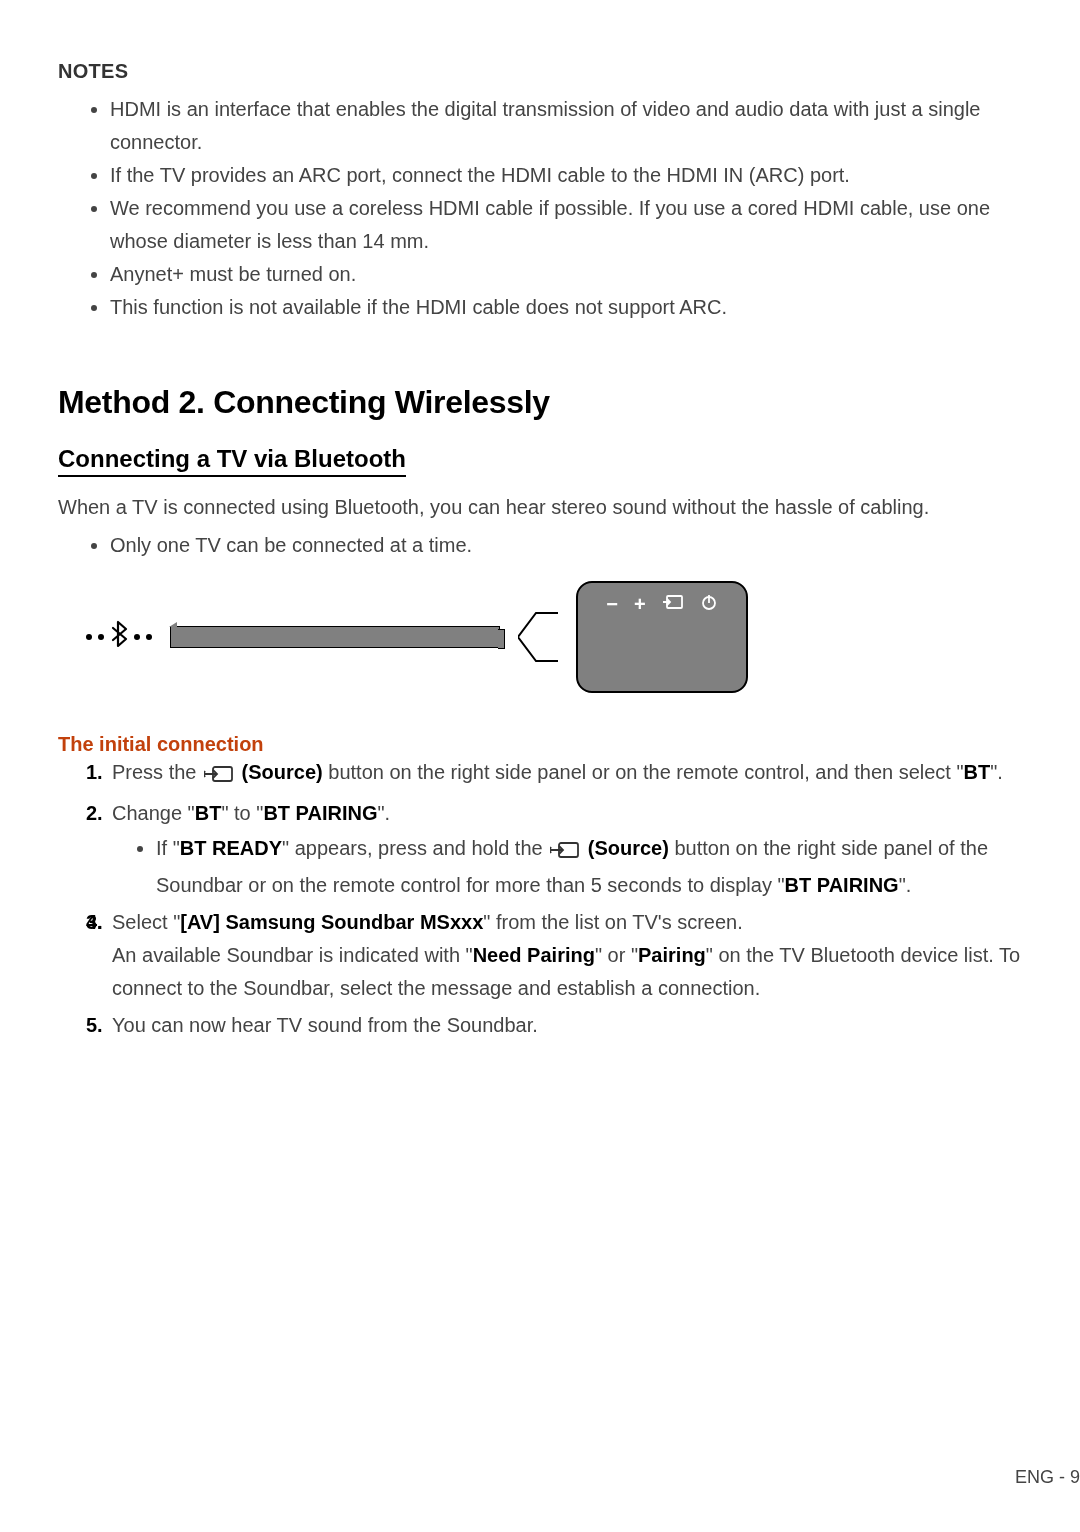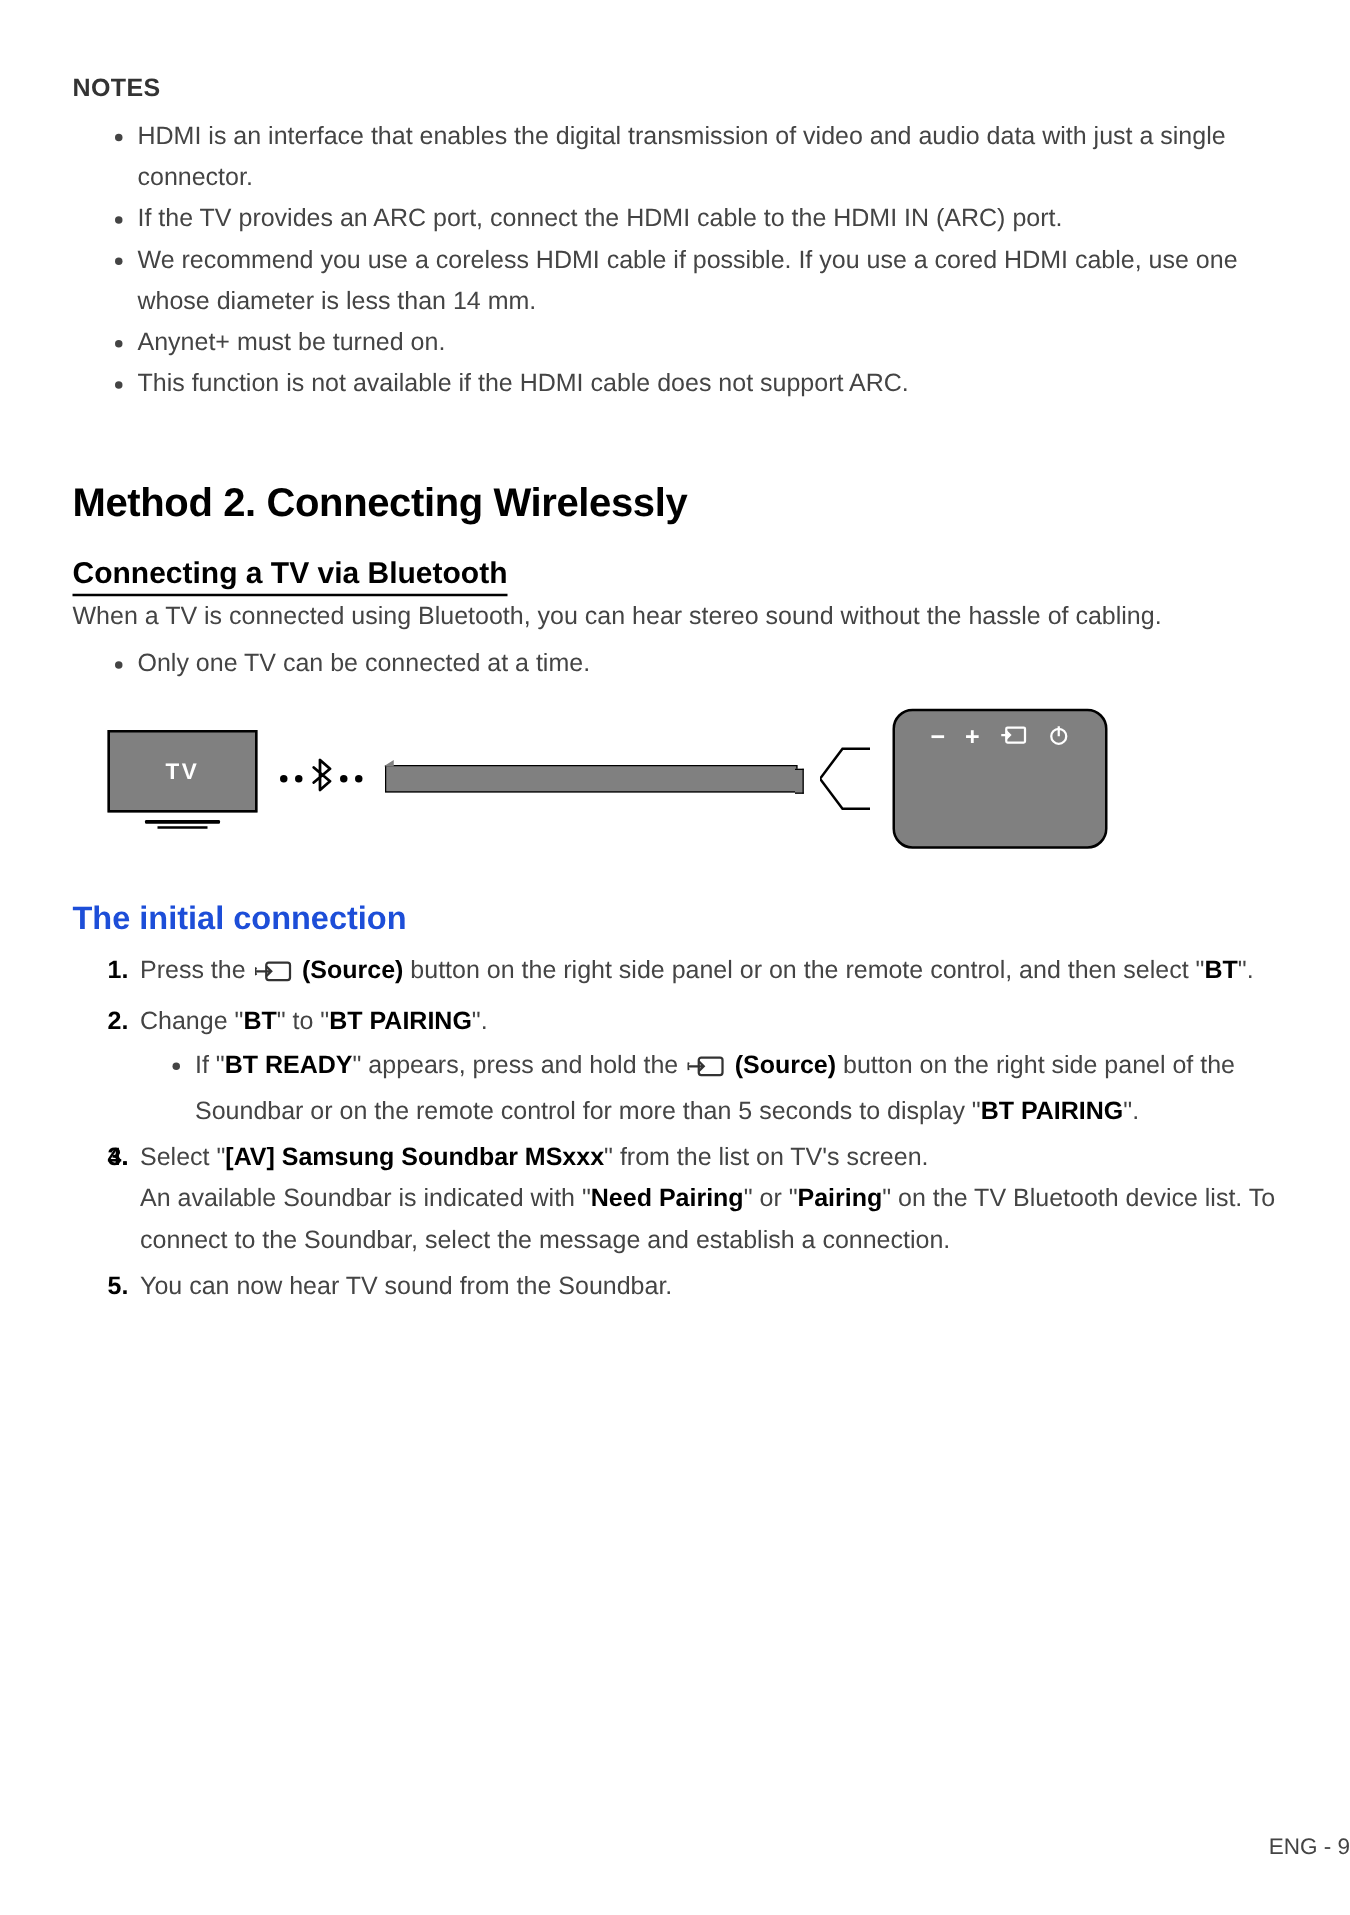--- a/index.html
+++ b/index.html
@@ -35,20 +35,21 @@
     margin-bottom: 24px;
     letter-spacing: -0.3px;
   }
   h2.sub-heading {
     font-size: 24px;
     font-weight: bold;
     color: #000;
     display: inline-block;
     border-bottom: 2px solid #000;
     padding-bottom: 2px;
+    margin-bottom: 14px;
   }
   p.body-text {
     font-size: 20px;
     line-height: 1.6;
     color: #444;
   }
   ul.single {
     list-style: disc;
     padding-left: 52px;
     margin-top: 6px;
@@ -141,24 +142,23 @@
     border-radius: 16px;
     background: #808080;
     display: flex;
     align-items: flex-start;
     justify-content: center;
     padding-top: 10px;
     gap: 16px;
   }
   .panel-icon { color:#fff; font-size:20px; font-weight:bold; }
   h3.section-h3 {
-    font-size: 26px;
-    font-weight: bold;
-    color: #1d4ed8;
-    margin-bottom: 10px;
+    font-size: 20px;
+    font-weight: bold;
+    color: #c2410c;
   }
   ol.steps {
     list-style: none;
     padding-left: 28px;
   }
   ol.steps > li {
     font-size: 20px;
     line-height: 1.65;
     color: #444;
     padding-left: 26px;
@@ -217,25 +217,20 @@
 
 <h2 class="sub-heading">Connecting a TV via Bluetooth</h2>
 
 <p class="body-text">When a TV is connected using Bluetooth, you can hear stereo sound without the hassle of cabling.</p>
 <ul class="single">
   <li>Only one TV can be connected at a time.</li>
 </ul>
 
 
 <div class="diagram">
-  <div class="tv-box">
-    <div class="tv-screen">TV</div>
-    <div class="tv-stand"></div>
-    <div class="tv-stand2"></div>
-  </div>
   <div class="bt-dots">
     <span class="dot"></span>
       <span class="dot"></span>
     <span class="bt-symbol">
       <svg width="18" height="28" viewBox="0 0 18 28">
         <path d="M8 2 L8 26 L16 19 L3 8 M8 2 L16 9 L3 20" fill="none" stroke="#000" stroke-width="2.2" stroke-linejoin="round" stroke-linecap="round"></path>
       </svg>
     </span>
     <span class="dot"></span>
       <span class="dot"></span>

